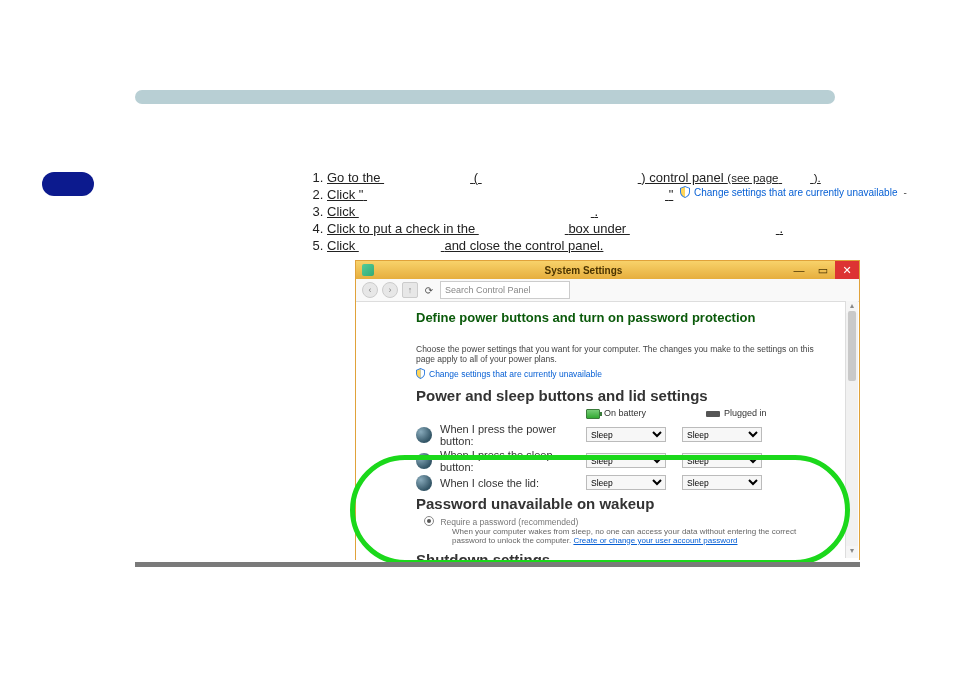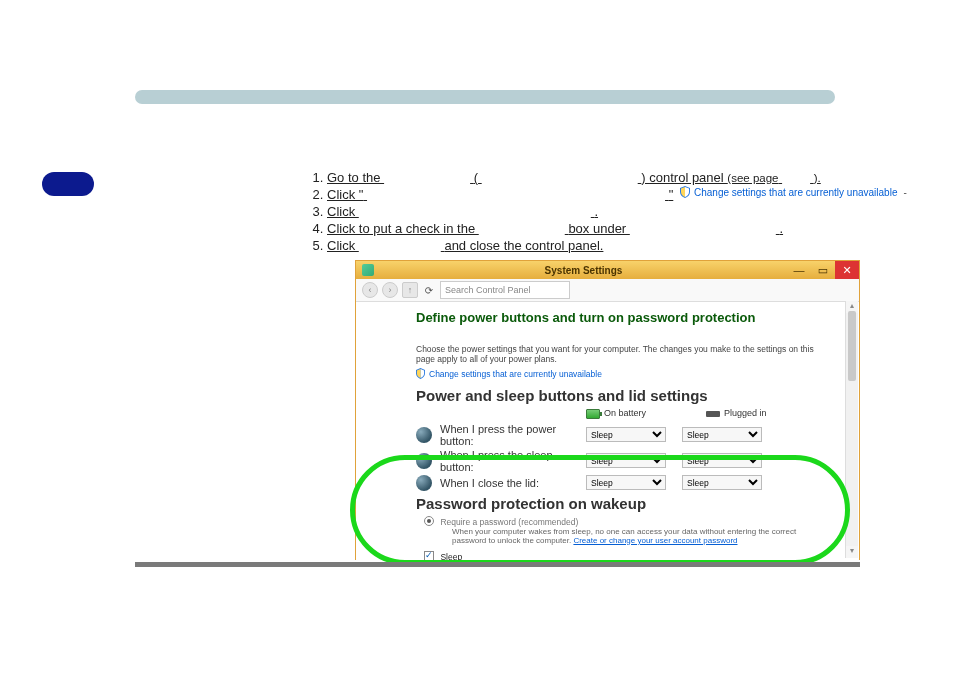--- a/index.html
+++ b/index.html
@@ -280,30 +280,31 @@
         <div class="rlabel">When I press the sleep button:</div>
         <select><option>Sleep</option></select>
         <select><option>Sleep</option></select>
       </div>
       <div class="row">
         <div class="ric"></div>
         <div class="rlabel">When I close the lid:</div>
         <select><option>Sleep</option></select>
         <select><option>Sleep</option></select>
       </div>
-      <div class="sechead">Password protection on wakeup</div>
+      <div class="sechead">Password unavailable on wakeup</div>
       <div class="pp">
         <span class="rad sel"></span>
         <span class="t">Require a password (recommended)</span>
         <div class="desc">
           <span>When your computer wakes from sleep, no one can access your data without entering the correct password to unlock the computer. </span><a>Create or change your user account password</a>
         </div>
       </div>
 
       <div class="shut">
+        <div class="sechead" style="margin-top:4px">Shutdown settings</div>
         <div class="item">
           <span class="cb ck"></span>
           <span>Sleep</span>
           
         </div>
 
       </div>
     </div>
     <div class="scrollbar">
       <div class="arrow up">▴</div>

